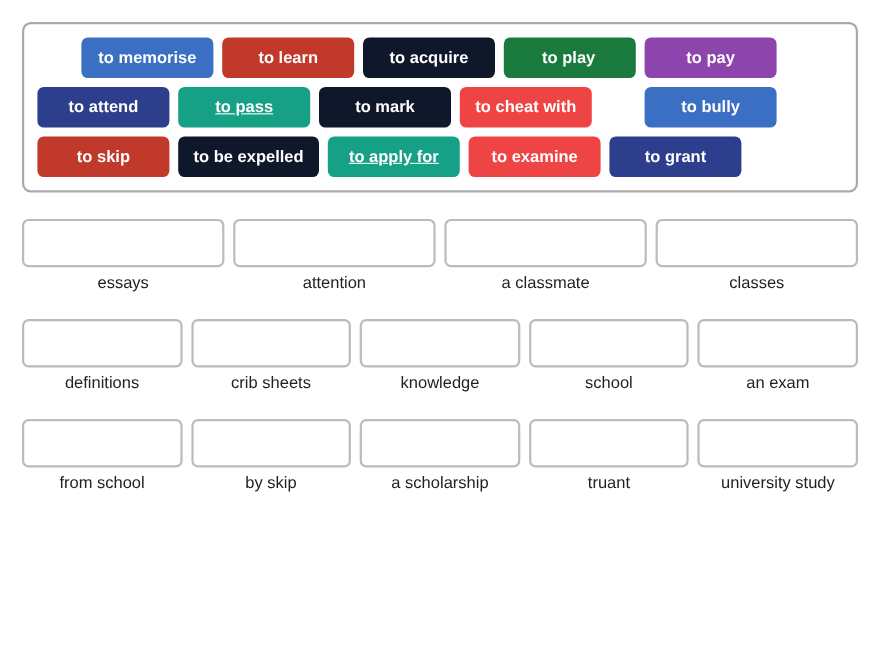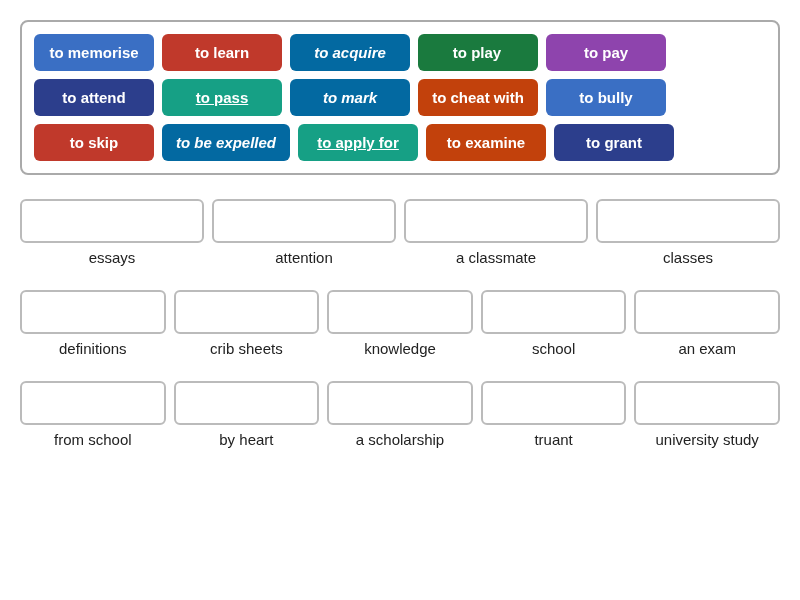--- a/index.html
+++ b/index.html
@@ -36,28 +36,28 @@
       padding: 10px 14px;
       font-size: 15px;
       font-weight: bold;
       color: #fff;
       cursor: pointer;
       text-align: center;
       min-width: 120px;
     }
 
     
-    .chip-blue      { background: #3a6fc4; }
+    .chip-blue      { background: #3a6fc4; margin-left: 40px; }
     .chip-red       { background: #c0392b; }
-    .chip-orange    { background: #0369a1; font-style: italic; }
+    .chip-orange    { background: #0f172a; }
     .chip-green     { background: #1a7a3e; padding-left: 12px; }
     .chip-purple    { background: #8e44ad; }
     .chip-navy      { background: #2c3e8c; }
     .chip-teal      { background: #16a085; text-decoration: underline; }
-    .chip-magenta   { background: #c2410c; }
+    .chip-magenta   { background: #ef4444; }
 
     
     .drop-section {
       display: flex;
       flex-direction: column;
       gap: 24px;
     }
 
     .drop-row {
       display: flex;
@@ -158,21 +158,21 @@
         <div class="drop-label">an exam</div>
       </div>
     </div>
     <div class="drop-row">
       <div class="drop-item">
         <div class="drop-box"></div>
         <div class="drop-label">from school</div>
       </div>
       <div class="drop-item">
         <div class="drop-box"></div>
-        <div class="drop-label">by heart</div>
+        <div class="drop-label">by skip</div>
       </div>
       <div class="drop-item">
         <div class="drop-box"></div>
         <div class="drop-label">a scholarship</div>
       </div>
       <div class="drop-item">
         <div class="drop-box"></div>
         <div class="drop-label">truant</div>
       </div>
       <div class="drop-item">

